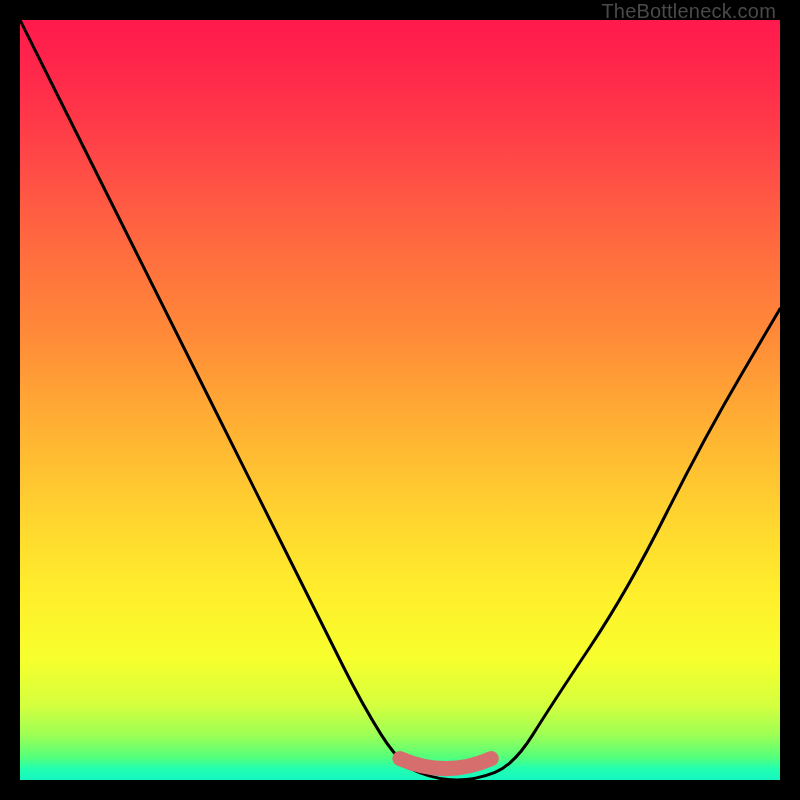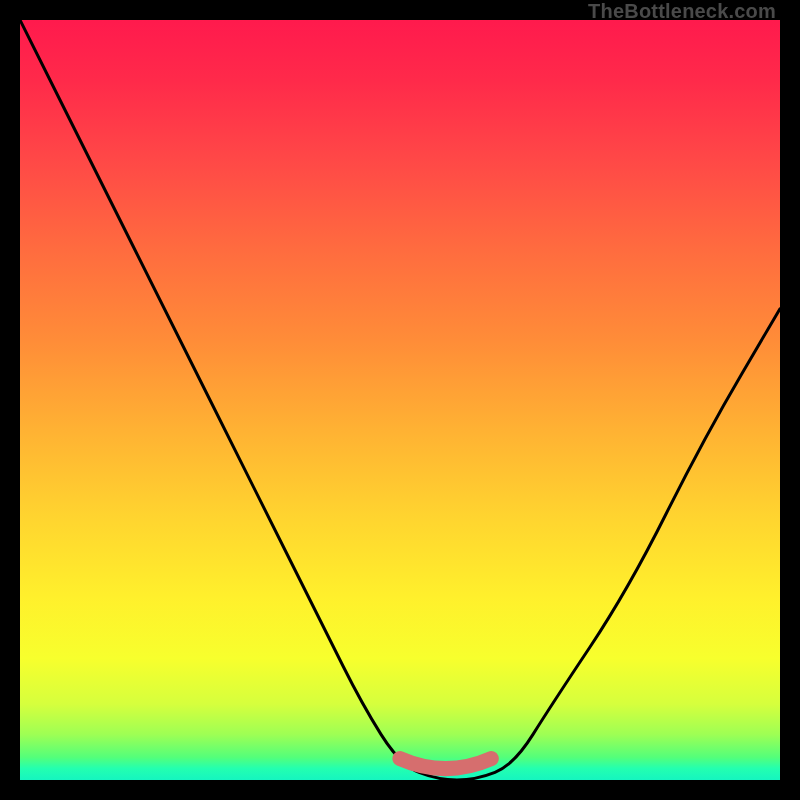--- a/index.html
+++ b/index.html
@@ -46,21 +46,21 @@
     width: 760px;
     height: 760px;
     display: block;
   }
   .watermark {
     position: absolute;
     top: 0px;
     right: 24px;
     color: #4a4a4a;
     font-size: 20px;
-    font-weight: 700;
+    font-weight: 400;
     letter-spacing: 0.2px;
     user-select: none;
   }
 </style>
 </head>
 <body>
 
 <div class="frame">
   <div class="gradient"></div>
 

